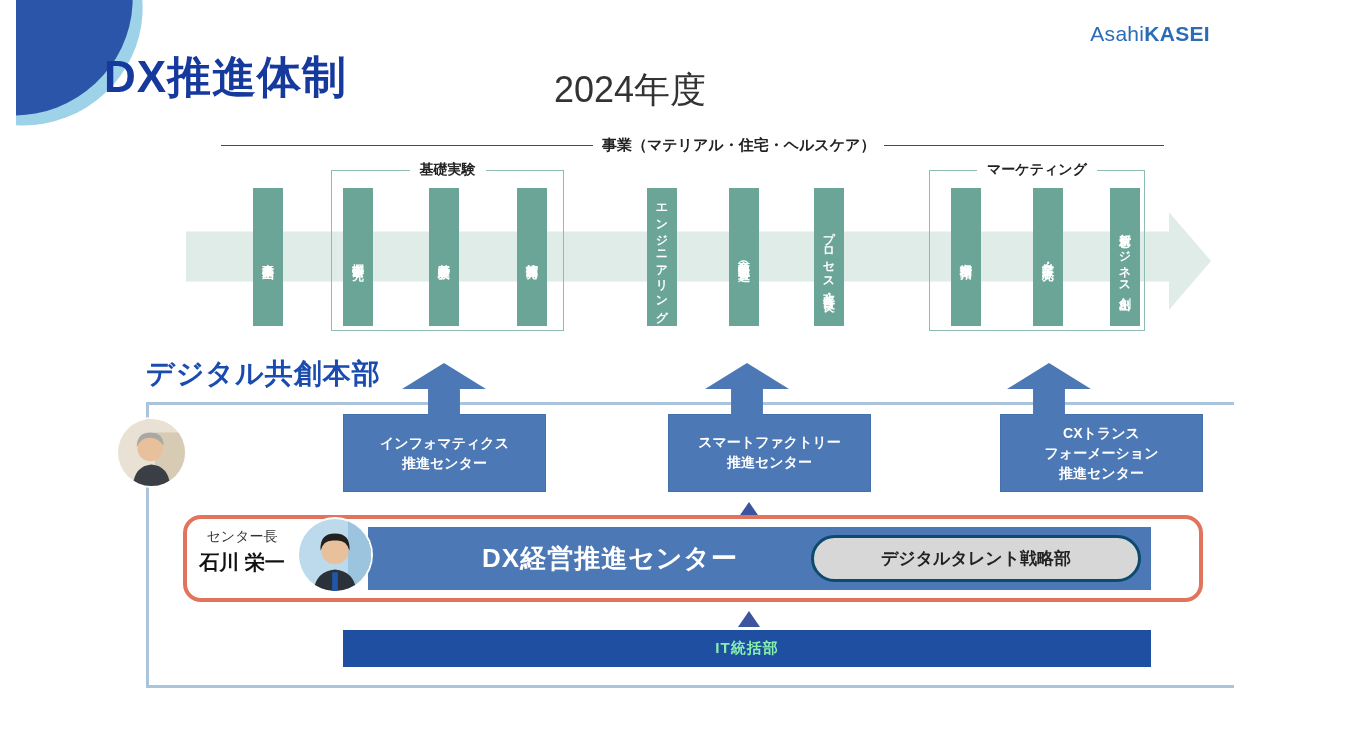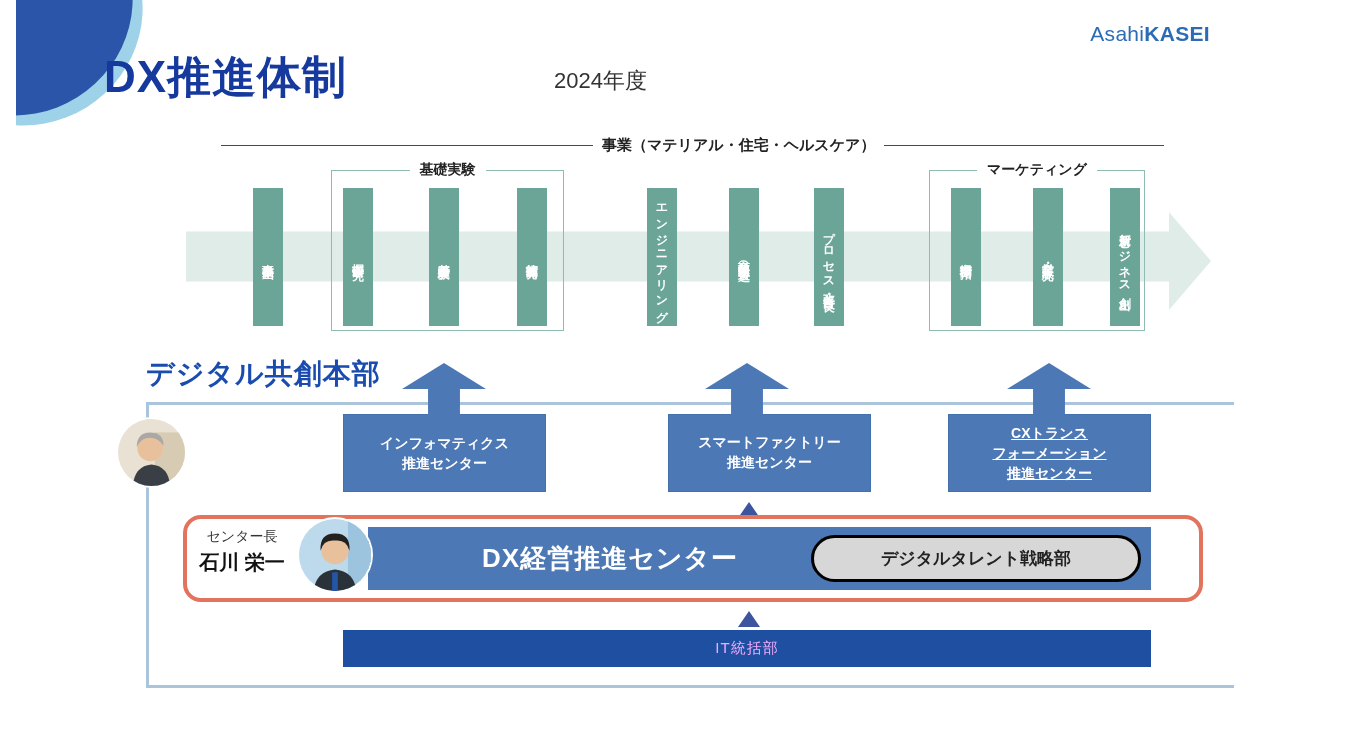--- a/index.html
+++ b/index.html
@@ -10,21 +10,21 @@
   .swoosh{position:absolute;left:0;top:0;width:128px;height:128px;overflow:hidden;}
   .swoosh .rim{position:absolute;left:-104px;top:-98px;width:232px;height:222px;border-radius:50%;
                background:#9ed2e8;transform:rotate(-32deg);}
   .swoosh .core{position:absolute;left:-112px;top:-106px;width:230px;height:220px;border-radius:50%;
                background:#2a55a8;transform:rotate(-32deg);}
 
   .logo{position:absolute;top:22px;right:24px;font-size:21px;color:#2b6cb6;letter-spacing:.3px;}
   .logo .b{font-weight:bold;}
 
   .page-title{position:absolute;left:88px;top:48px;font-size:44px;font-weight:bold;color:#16399e;letter-spacing:1px;}
-  .fiscal{position:absolute;left:538px;top:66px;font-size:22px;color:#333;}
+  .fiscal{position:absolute;left:538px;top:66px;font-size:36px;color:#333;}
 
   
   .biz-header{position:absolute;left:205px;top:136px;width:943px;display:flex;align-items:center;gap:9px;}
   .biz-header .hline{height:0;border-top:1.5px solid #4a4a4a;}
   .biz-header .hl-l{flex-grow:1.33;}
   .biz-header .hl-r{flex-grow:1;}
   .biz-header .hlabel{font-size:15px;font-weight:bold;white-space:nowrap;color:#222;}
 
   .flow-arrow{position:absolute;left:170px;top:212px;width:1025px;height:98px;background:#dfece8;
       clip-path:polygon(0 20%,95.9% 20%,95.9% 0,100% 50%,95.9% 100%,95.9% 71%,0 71%);}
@@ -61,25 +61,25 @@
   .small-arrow{position:absolute;width:0;height:0;border-left:11px solid transparent;
       border-right:11px solid transparent;border-bottom:16px solid #3d549e;z-index:1;}
 
   .red-box{position:absolute;left:167px;top:515px;width:1020px;height:87px;border:4px solid #e2735c;
            border-radius:18px;z-index:2;box-sizing:border-box;background:transparent;}
 
   .dx-bar{position:absolute;left:352px;top:527px;width:783px;height:63px;background:#4d78b6;z-index:3;}
   .dx-bar .dx-label{position:absolute;left:12px;top:0;width:460px;height:100%;display:flex;align-items:center;
       justify-content:center;color:#fff;font-size:26px;font-weight:bold;letter-spacing:1px;white-space:nowrap;}
   .talent-pill{position:absolute;left:443px;top:8px;width:330px;height:47px;background:#d7d7d7;
-      border:3px solid #000000;border-radius:26px;display:flex;align-items:center;justify-content:center;
+      border:3px solid #0c4a6e;border-radius:26px;display:flex;align-items:center;justify-content:center;
       font-size:17px;font-weight:bold;color:#222;box-sizing:border-box;white-space:nowrap;}
 
   .it-bar{position:absolute;left:327px;top:630px;width:808px;height:37px;background:#1e4fa1;z-index:2;
-      display:flex;align-items:center;justify-content:center;color:#f0abfc;font-size:15px;font-weight:normal;letter-spacing:1px;}
+      display:flex;align-items:center;justify-content:center;color:#86efac;font-size:15px;font-weight:bold;letter-spacing:1px;}
 
   .page-num{position:absolute;left:1288px;top:716px;font-size:15px;color:#4d7c0f;}
 </style>
 </head>
 <body>
 
 <div class="slide">
 
   <div class="swoosh">
     <div class="rim"></div>
@@ -155,21 +155,21 @@
       <path d="M22 100 Q25 70 50 68 Q75 70 78 100 Z" fill="#3a3f46"></path>
       <circle cx="48" cy="44" r="19" fill="#e8c19c"></circle>
       <path d="M28 42 Q28 20 48 20 Q68 20 68 40 Q60 28 48 28 Q34 28 28 42 Z" fill="#a9a8a4"></path>
     </svg>
   </div>
 
   <div class="center-box" style="left:327px;">インフォマティクス
 推進センター</div>
   <div class="center-box" style="left:652px;font-family:Liberation Mono, monospace;">スマートファクトリー
 推進センター</div>
-  <div class="center-box" style="left:932px;text-decoration:underline;">CXトランス
+  <div class="center-box" style="left:984px;">CXトランス
 フォーメーション
 推進センター</div>
 
   <div class="small-arrow" style="left:722px;top:502px;"></div>
 
   <div class="red-box"></div>
 
   <div class="person-block" style="left:170px;top:528px;width:112px;">
     <div class="person-role" style="font-size:14px;">センター長</div>
     <div class="person-name">石川 栄一</div>

